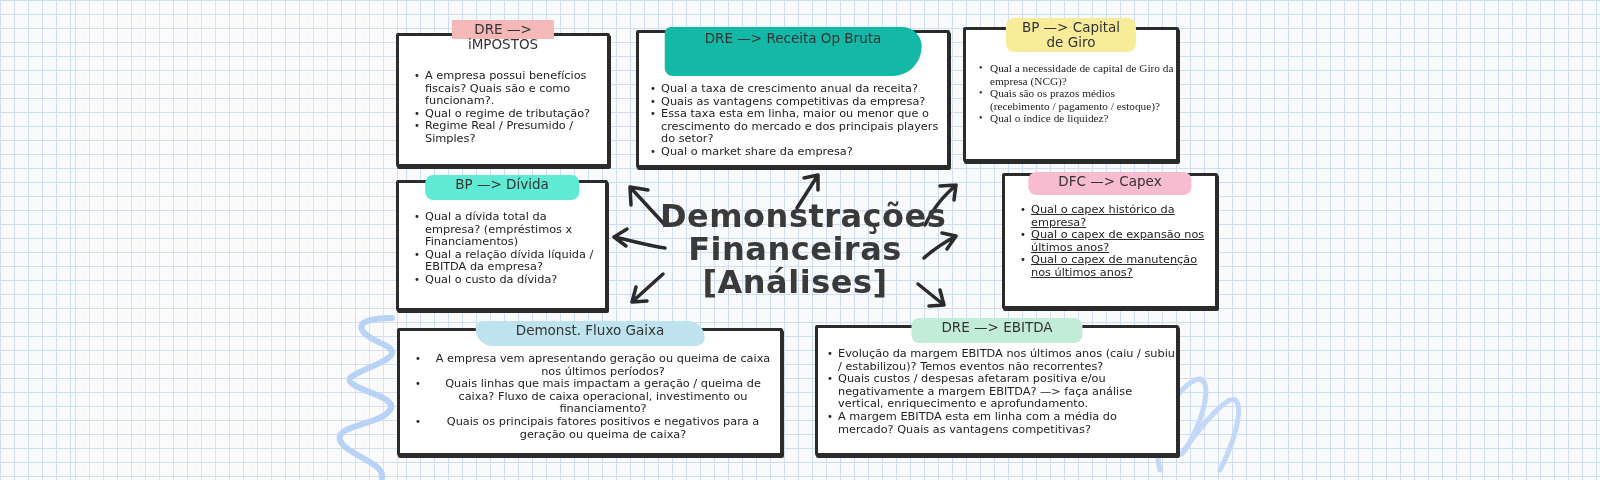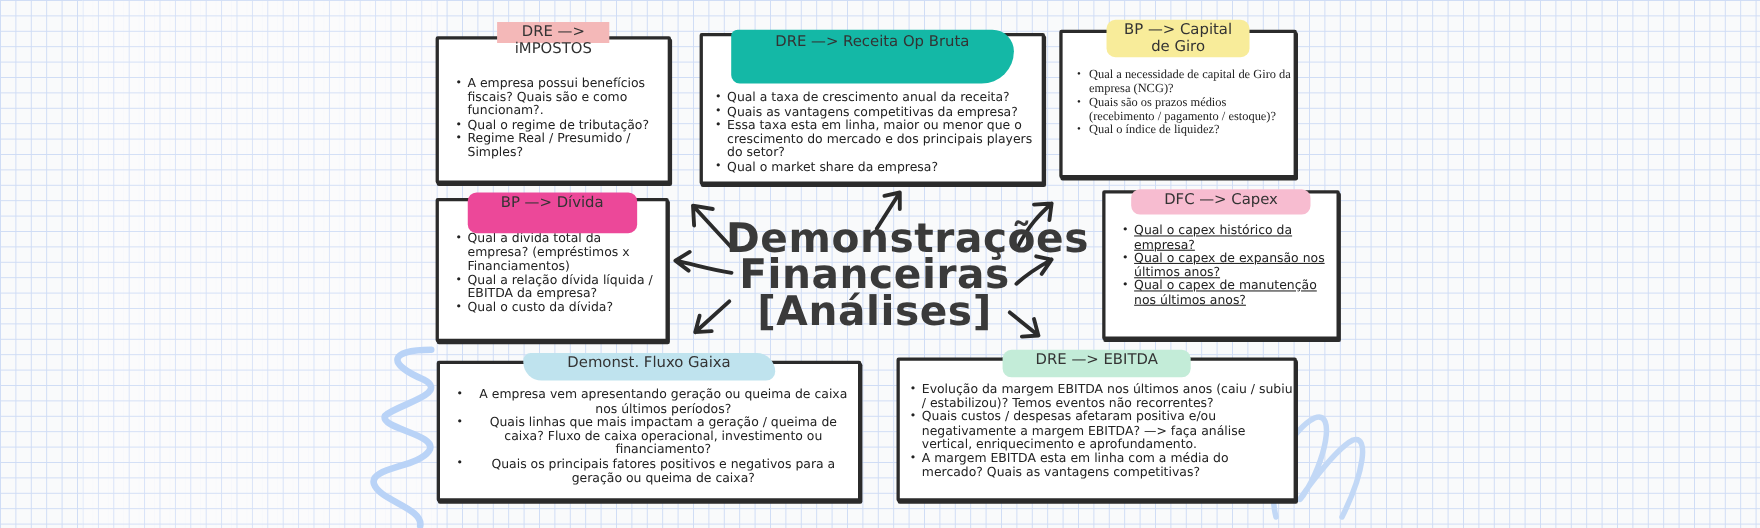--- a/index.html
+++ b/index.html
@@ -33,21 +33,21 @@
     z-index:2;
   }
   .box ul {
     margin:0; padding:0 0 0 20px; list-style:none;
     font-size:11.3px; line-height:12.6px; color:#222;
   }
   .box li { position:relative; }
   .box li::before { content:"•"; position:absolute; left:-11px; top:0; font-size:10px; }
   .center-title {
     position:absolute; left:660px; top:200px; width:270px;
-    text-align:center; font-weight:bold; font-size:37px; line-height:33px;
+    text-align:center; font-weight:bold; font-size:32px; line-height:33px;
     color:#3a3a3a; letter-spacing:.5px;
   }
   svg.overlay { position:absolute; left:0; top:0; }
 </style>
 </head>
 <body>
 
 <div class="paper-strip"></div>
 
 <svg class="overlay" width="1600" height="480">
@@ -101,21 +101,21 @@
     <div>de Giro</div>
   </div>
   <ul style="margin-top:32px;margin-left:4px;font-family:Liberation Serif, serif;">
     <li>Qual a necessidade de capital de Giro da empresa (NCG)?</li>
     <li>Quais são os prazos médios (recebimento / pagamento / estoque)?</li>
     <li>Qual o índice de liquidez?</li>
   </ul>
 </div>
 
 <div class="box" style="left:396px;top:180px;width:206px;height:125px;">
-  <div class="label" style="top:-8px;padding:2px 30px 20px;background:#ec4899;border-radius:8px;">
+  <div class="label" style="top:-8px;padding:2px 30px 8px;background:#5eead4;border-radius:8px;">
     <span>BP —&gt; Dívida</span>
   </div>
   <ul style="margin-top:28px;margin-left:6px;">
     <li>Qual a dívida total da empresa? (empréstimos x Financiamentos)</li>
     <li>Qual a relação dívida líquida / EBITDA da empresa?</li>
     <li>Qual o custo da dívida?</li>
   </ul>
 </div>
 
 <div class="box" style="left:1002px;top:173px;width:210px;height:130px;text-decoration:underline;">

